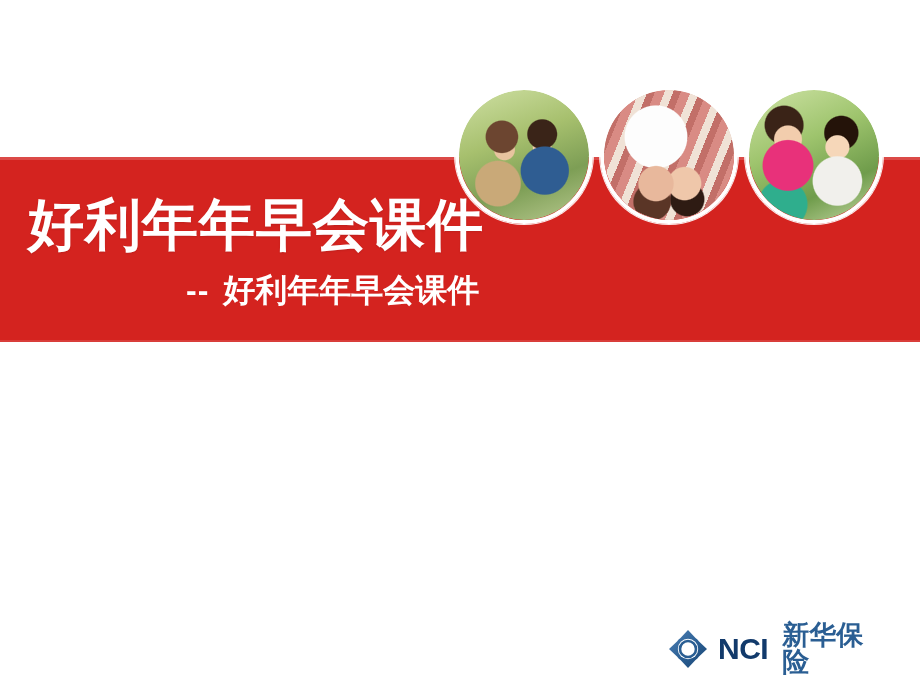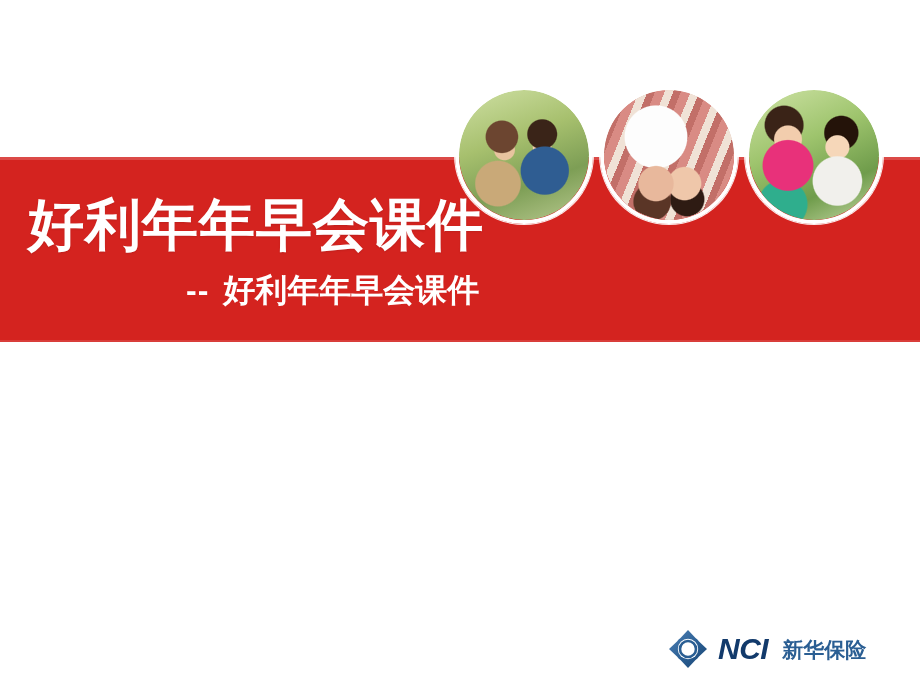--- a/index.html
+++ b/index.html
@@ -165,24 +165,23 @@
     width: 40px;
     height: 40px;
     flex: 0 0 40px;
   }
   .logo-nci {
     font-size: 30px;
     font-weight: bold;
     color: #123a6b;
     letter-spacing: -0.5px;
     line-height: 1;
-    font-style: italic;
   }
   .logo-cn {
-    font-size: 21px;
+    font-size: 27px;
     font-weight: bold;
     color: #2a5e93;
     letter-spacing: 0px;
     line-height: 1;
     margin-left: 4px;
   }
 </style>
 </head>
 <body>
 

